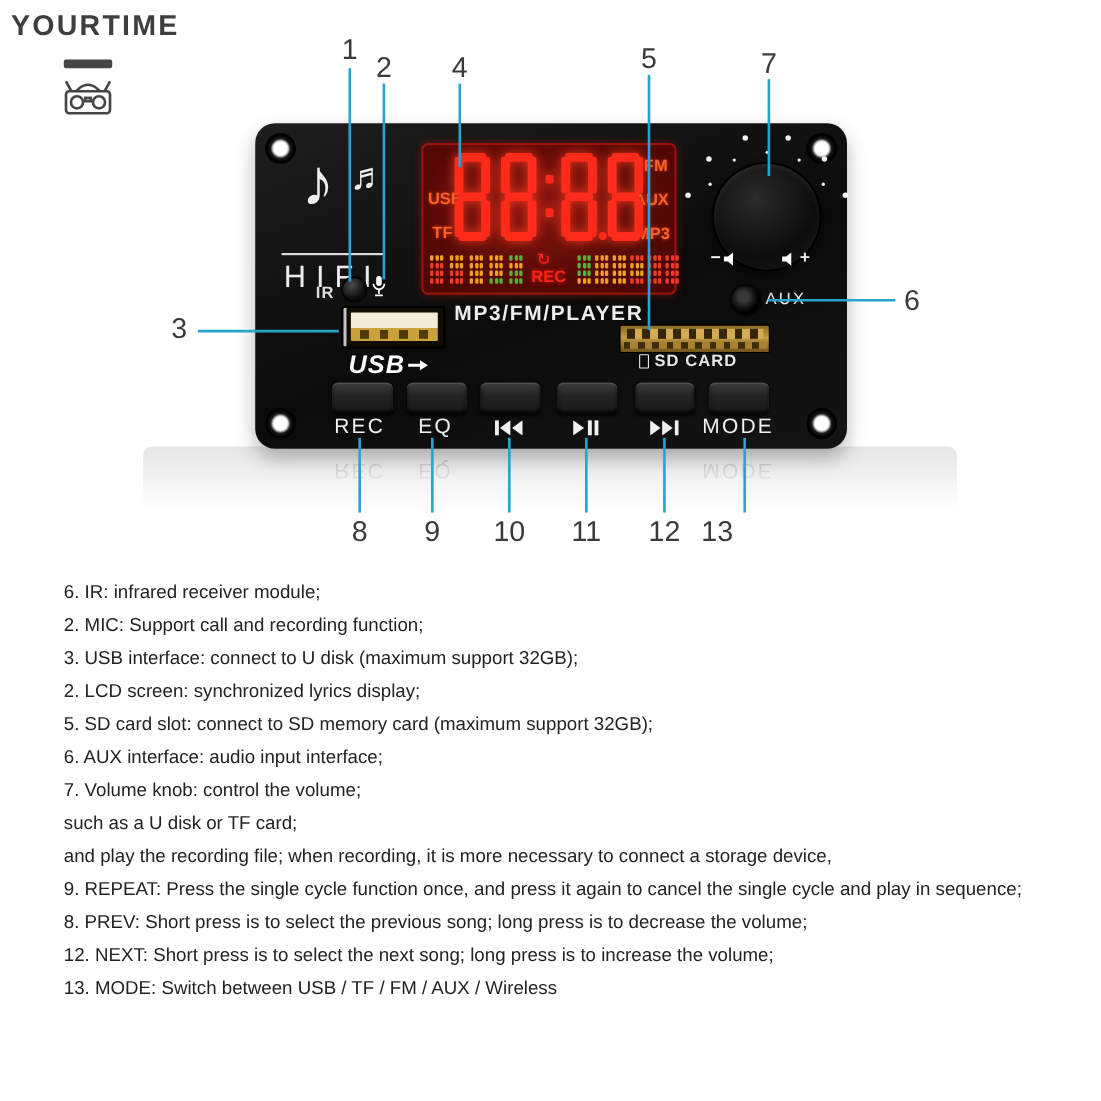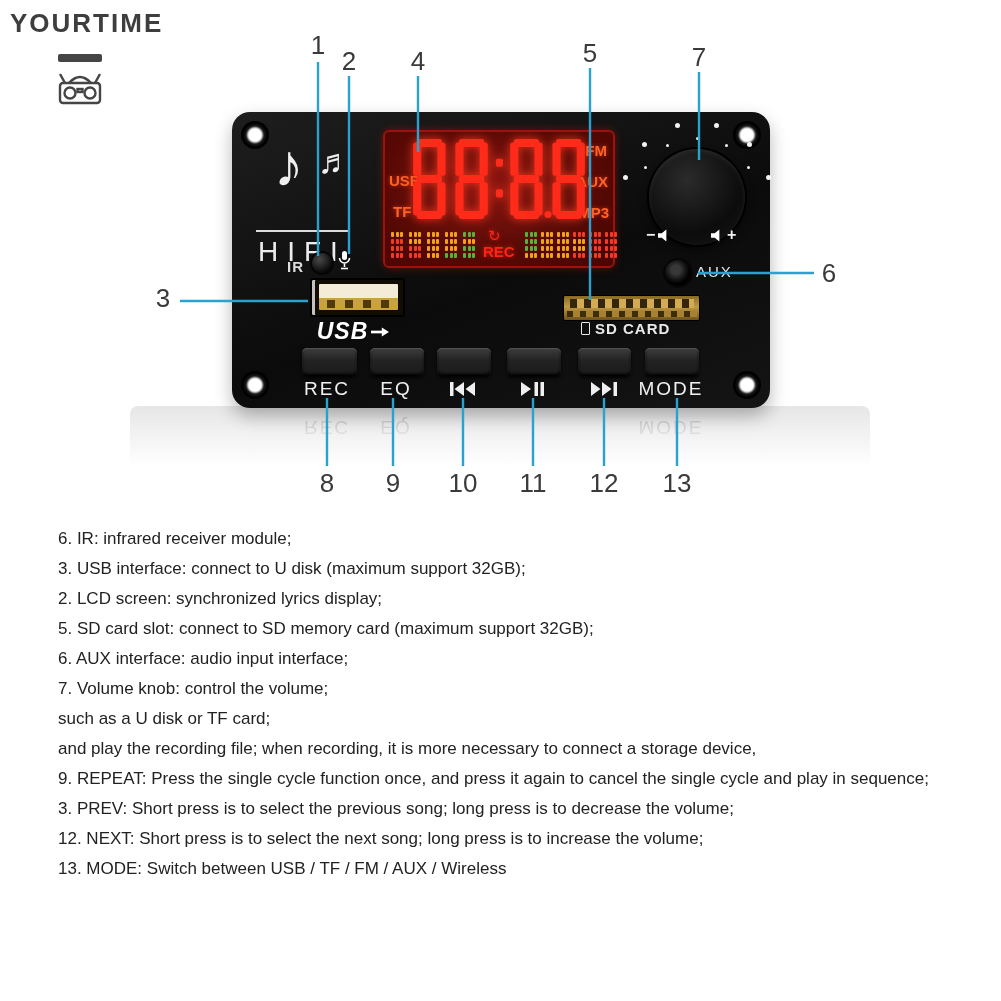--- a/index.html
+++ b/index.html
@@ -429,20 +429,21 @@
           </div>
           <div class="spec-cell">
             <span class="spec-dot" style="background: rgb(242, 59, 38);"></span>
             <span class="spec-dot" style="background: rgb(242, 59, 38);"></span>
             <span class="spec-dot" style="background: rgb(242, 59, 38);"></span>
           </div>
         </div>
       </div>
   </div>
 
+  <div class="abs caption">MP3/FM/PLAYER</div>
 
   <div class="abs knob"></div>
   <div class="abs vol vol-minus">
     <span>−</span>
     <svg width="13" height="13" viewBox="0 0 14 13">
         <path d="M0 4 h4 l5 -4 v13 l-5 -4 h-4 z" fill="#fff"></path>
       </svg>
   </div>
   <div class="abs vol vol-plus">
     <svg width="13" height="13" viewBox="0 0 14 13">
@@ -538,28 +539,29 @@
 <span class="abs callout-num" style="left:163px; top:283px">3</span>
 <span class="abs callout-num" style="left:418px; top:46px">4</span>
 <span class="abs callout-num" style="left:590px; top:38px">5</span>
 <span class="abs callout-num" style="left:829px; top:258px">6</span>
 <span class="abs callout-num" style="left:699px; top:42px">7</span>
 <span class="abs callout-num" style="left:327px; top:468px">8</span>
 <span class="abs callout-num" style="left:393px; top:468px">9</span>
 <span class="abs callout-num" style="left:463px; top:468px">10</span>
 <span class="abs callout-num" style="left:533px; top:468px">11</span>
 <span class="abs callout-num" style="left:604px; top:468px">12</span>
-<span class="abs callout-num" style="left:677px; top:468px">13</span>
+<span class="abs callout-num" style="left:652px; top:468px">13</span>
 
 <div class="abs legend" id="legend">
     <div class="legend-line">6. IR: infrared receiver module;</div>
+    <div class="legend-line">2. MIC: Support call and recording function;</div>
     <div class="legend-line">3. USB interface: connect to U disk (maximum support 32GB);</div>
     <div class="legend-line">2. LCD screen: synchronized lyrics display;</div>
     <div class="legend-line">5. SD card slot: connect to SD memory card (maximum support 32GB);</div>
     <div class="legend-line">6. AUX interface: audio input interface;</div>
     <div class="legend-line">7. Volume knob: control the volume;</div>
     <div class="legend-line">such as a U disk or TF card;</div>
     <div class="legend-line">and play the recording file; when recording, it is more necessary to connect a storage device,</div>
     <div class="legend-line">9. REPEAT: Press the single cycle function once, and press it again to cancel the single cycle and play in sequence;</div>
-    <div class="legend-line">3. PREV: Short press is to select the previous song; long press is to decrease the volume;</div>
+    <div class="legend-line">8. PREV: Short press is to select the previous song; long press is to decrease the volume;</div>
     <div class="legend-line">12. NEXT: Short press is to select the next song; long press is to increase the volume;</div>
     <div class="legend-line">13. MODE: Switch between USB / TF / FM / AUX / Wireless</div>
   </div>
 
 </body></html>

